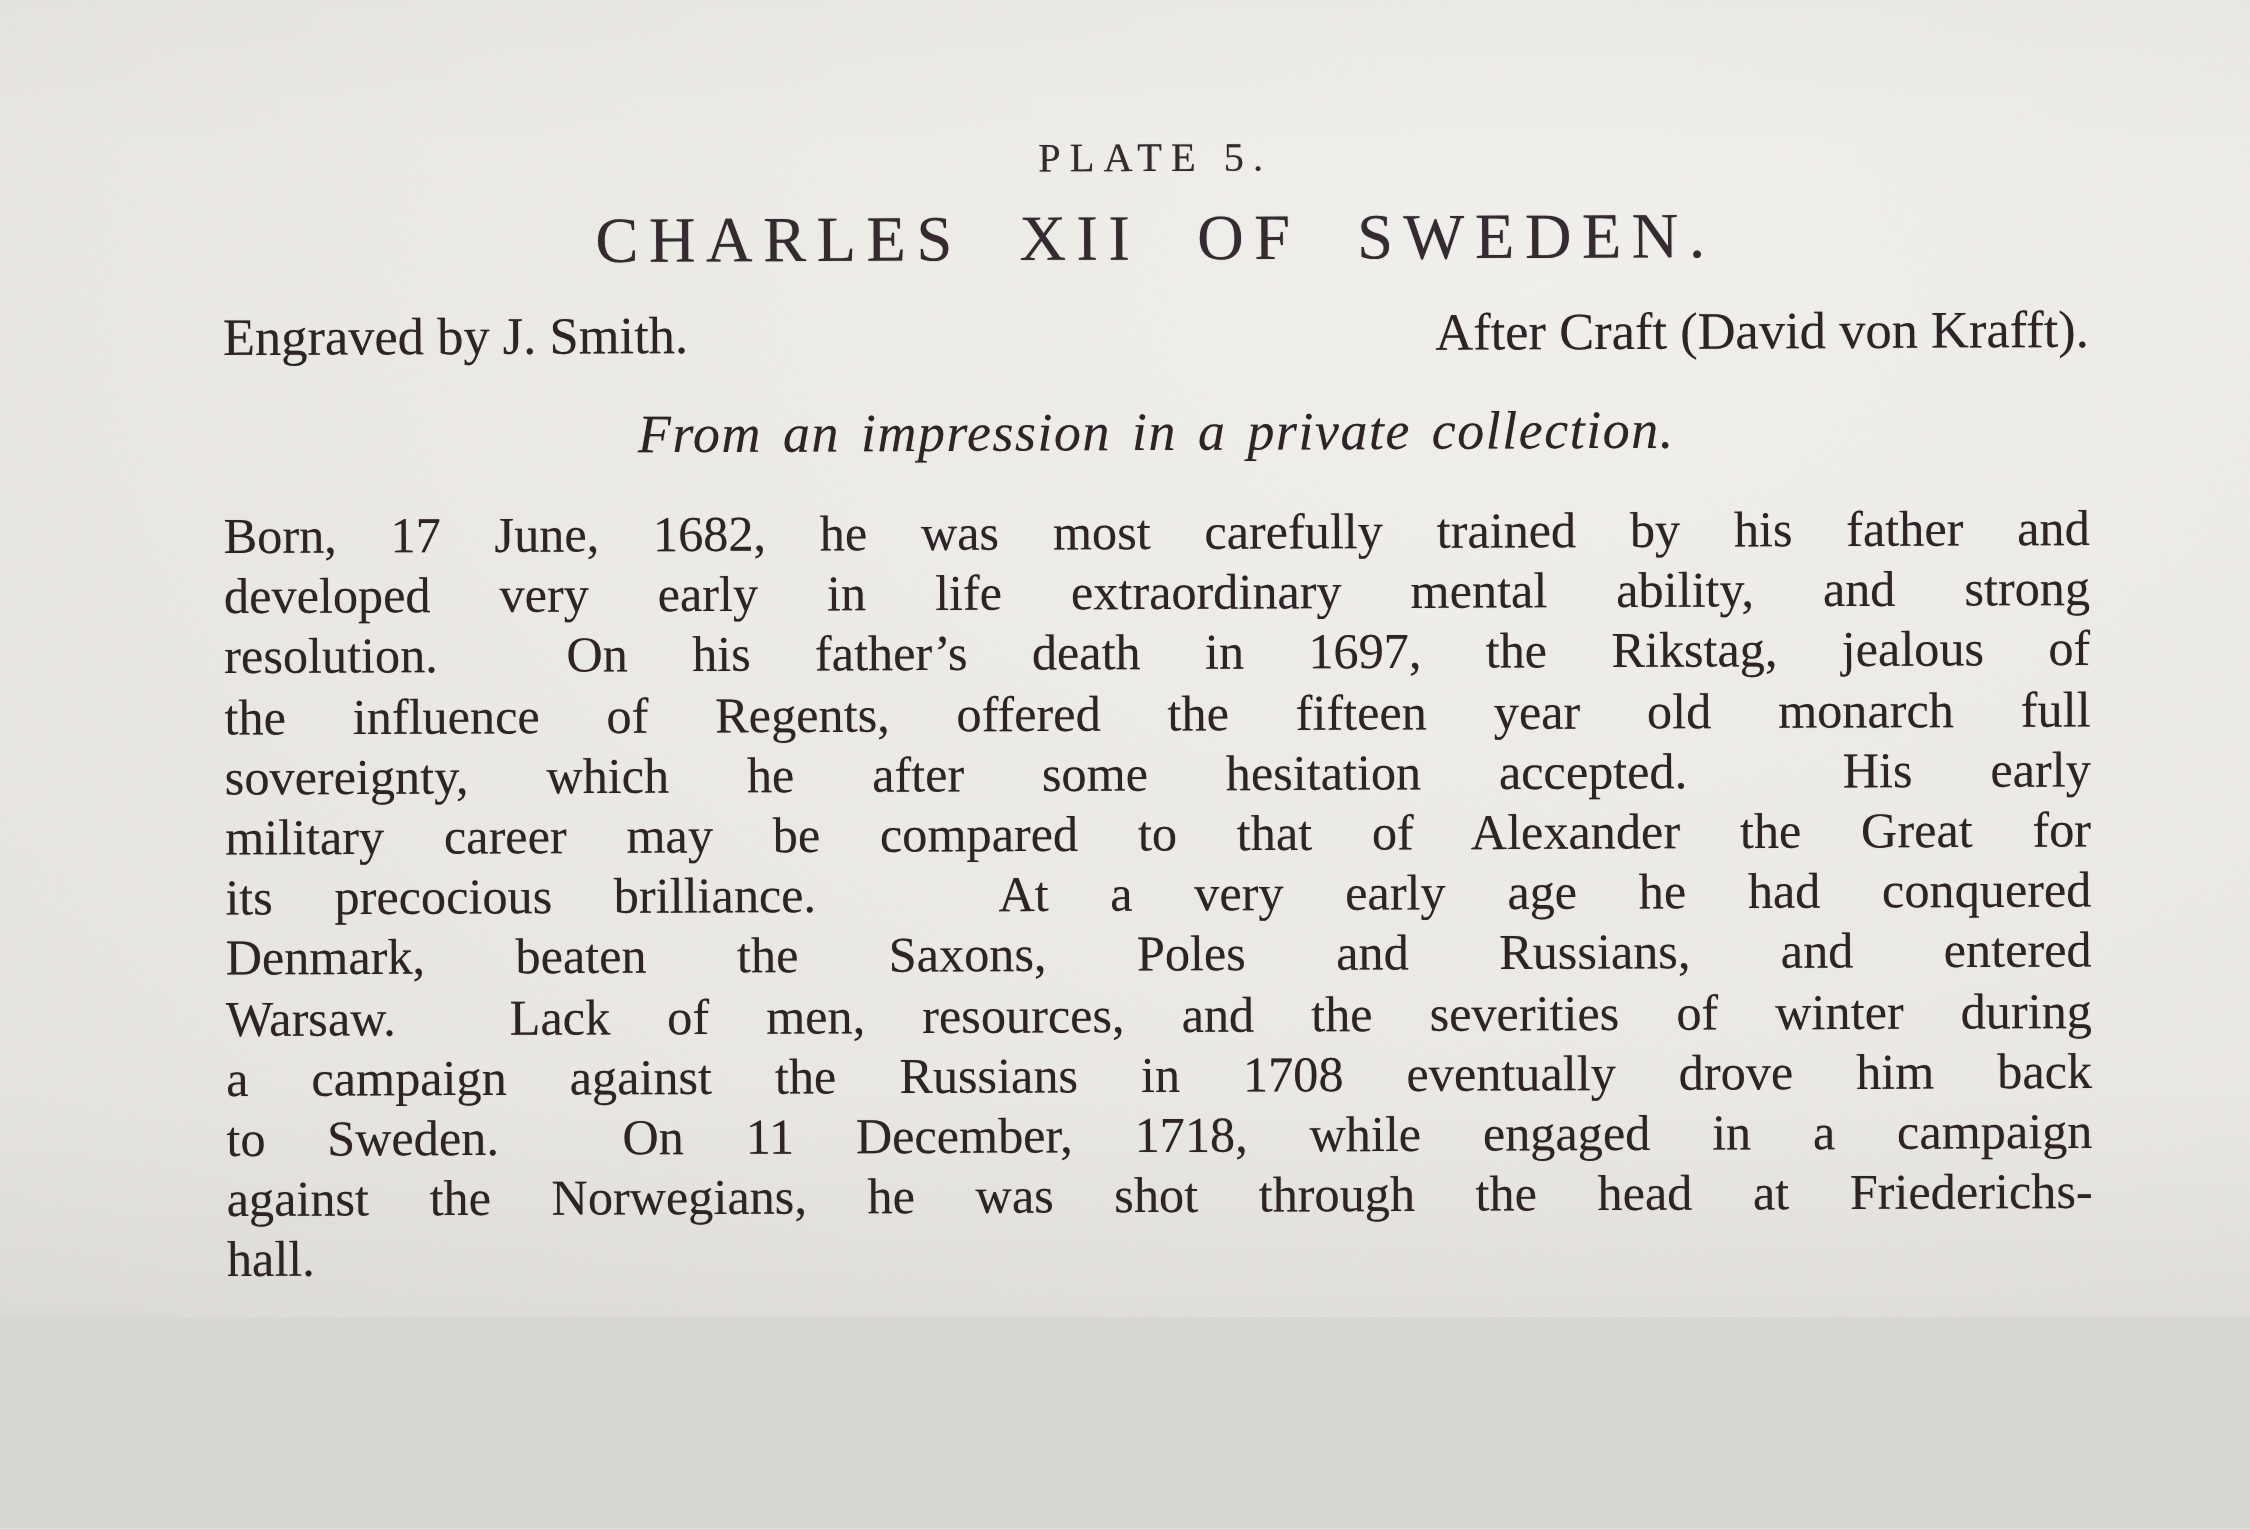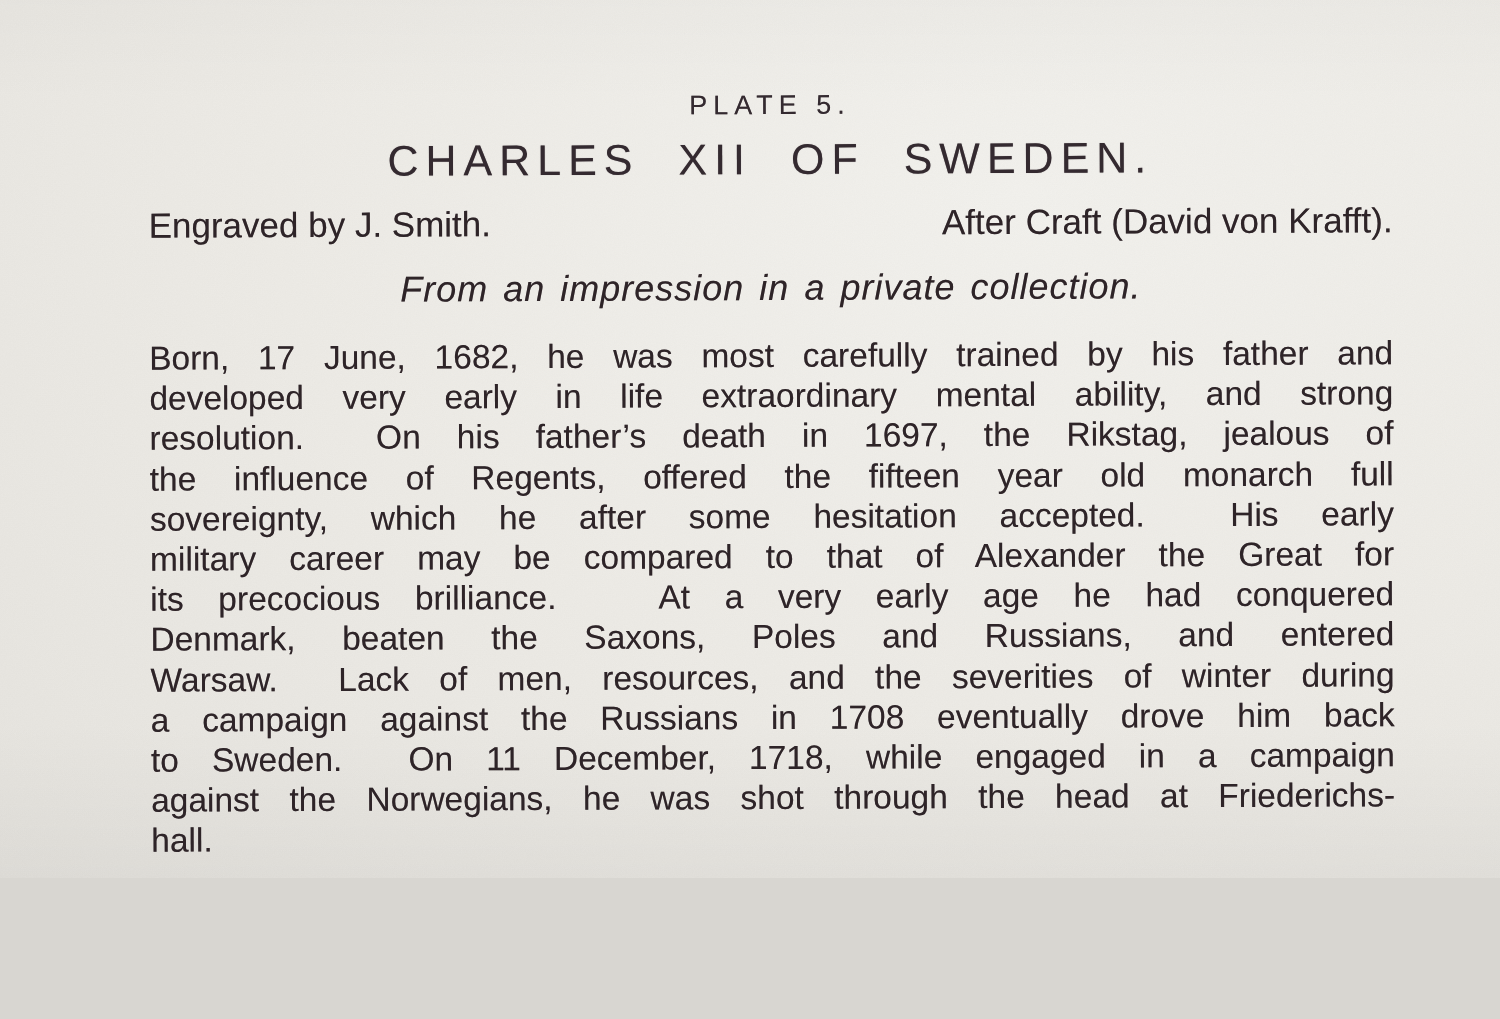--- a/index.html
+++ b/index.html
@@ -9,21 +9,21 @@
   }
   .page {
     position: relative;
     width: 1500px;
     height: 878px;
     overflow: hidden;
     background:
       linear-gradient(to bottom, rgba(0,0,0,0.015) 0%, rgba(0,0,0,0) 12%, rgba(0,0,0,0) 82%, rgba(0,0,0,0.035) 100%),
       radial-gradient(ellipse at 68% 22%, var(--paper-hi, #f2f1ed) 0%, var(--paper, #edebe6) 52%, var(--paper-lo, #e6e4df) 100%);
     color: var(--ink, #2e2428);
-    font-family: Liberation Sans, sans-serif;
+    font-family: Liberation Serif, serif;
   }
   .texture {
     position: absolute;
     inset: 0;
     width: 100%;
     height: 100%;
     pointer-events: none;
     mix-blend-mode: multiply;
   }
   .content {

